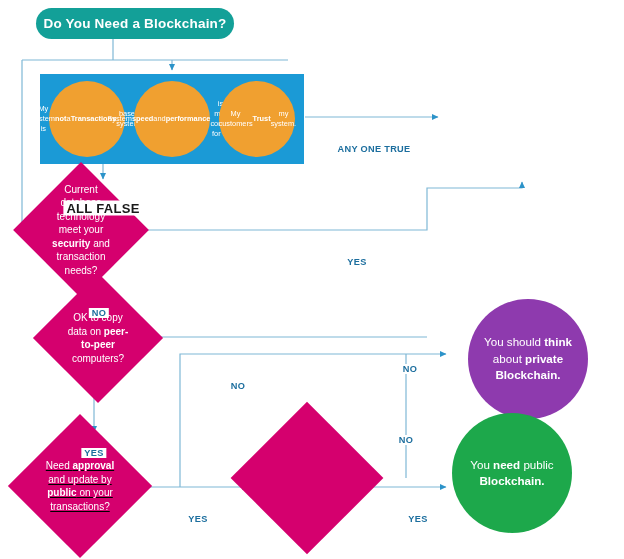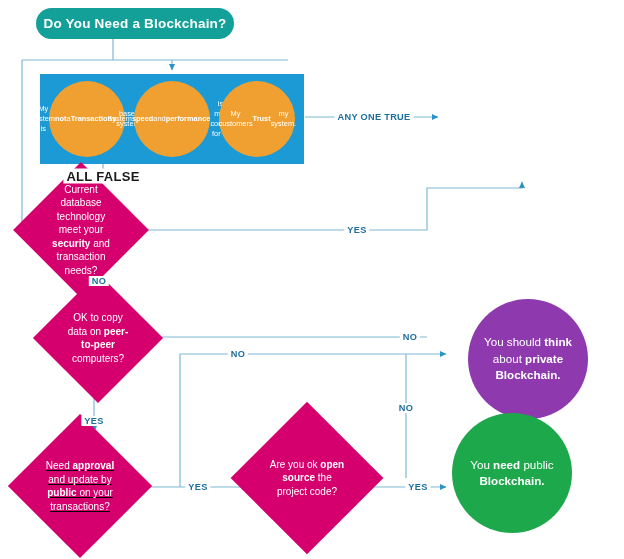--- a/index.html
+++ b/index.html
@@ -136,20 +136,21 @@
     position: absolute;
     font-size: 9.2px;
     font-weight: bold;
     color: #1C6E9E;
     letter-spacing: 0.3px;
     white-space: nowrap;
     background: #ffffff;
     padding: 0 3px;
     z-index: 6;
     transform: translate(-50%, -50%);
+    margin-top: 32px;
   }
   .elabel.dark { color: #1A1A1A; font-size: 13px; }
 </style>
 </head>
 <body>
 
 <div id="canvas">
 
   <svg id="wires" viewBox="0 0 624 559" xmlns="http://www.w3.org/2000/svg">
     <defs>
@@ -206,21 +207,20 @@
     <div class="dtext">OK to copy data on <b>peer-to-peer</b> computers?</div>
   </div>
 
   <div class="diamond" id="diamond-appr">
     <div class="shape"></div>
     <div class="dtext">Need <b>approval</b> and update by <b>public</b> on your transactions?</div>
   </div>
 
   <div class="diamond" id="diamond-os">
     <div class="shape"></div>
-    <div class="dtext">Are you ok <b>open source</b> the project code?</div>
   </div>
 
 
   <div class="outcome" id="outcome-private">
     <div class="otext">You should <b>think</b> about <b>private Blockchain.</b></div>
   </div>
 
   <div class="outcome" id="outcome-public">
     <div class="otext">You <b>need</b> public <b>Blockchain.</b></div>
   </div>

